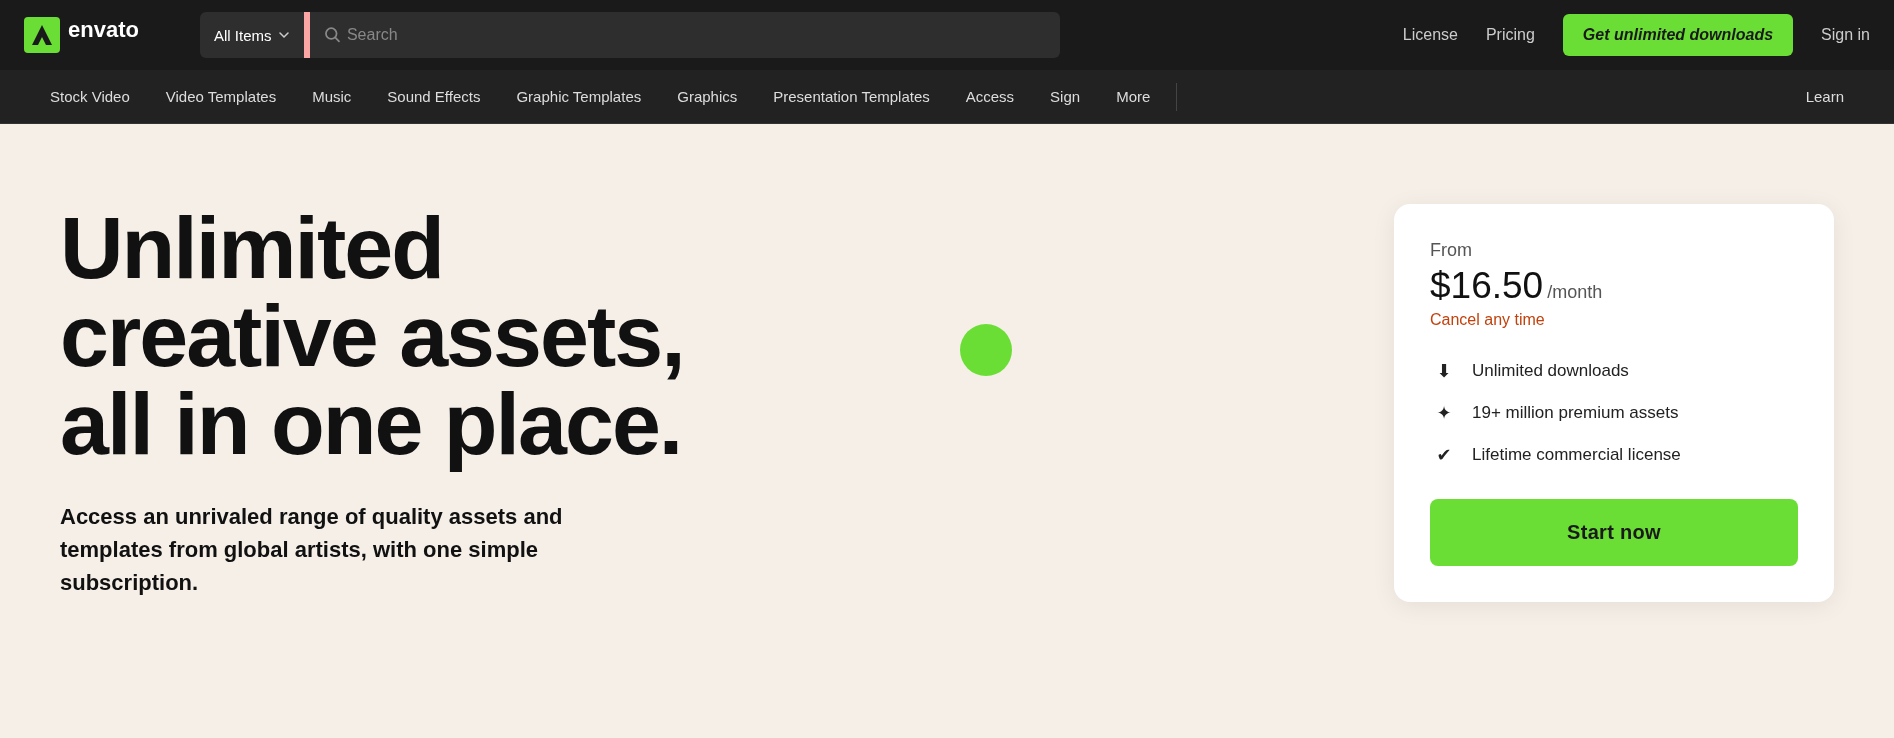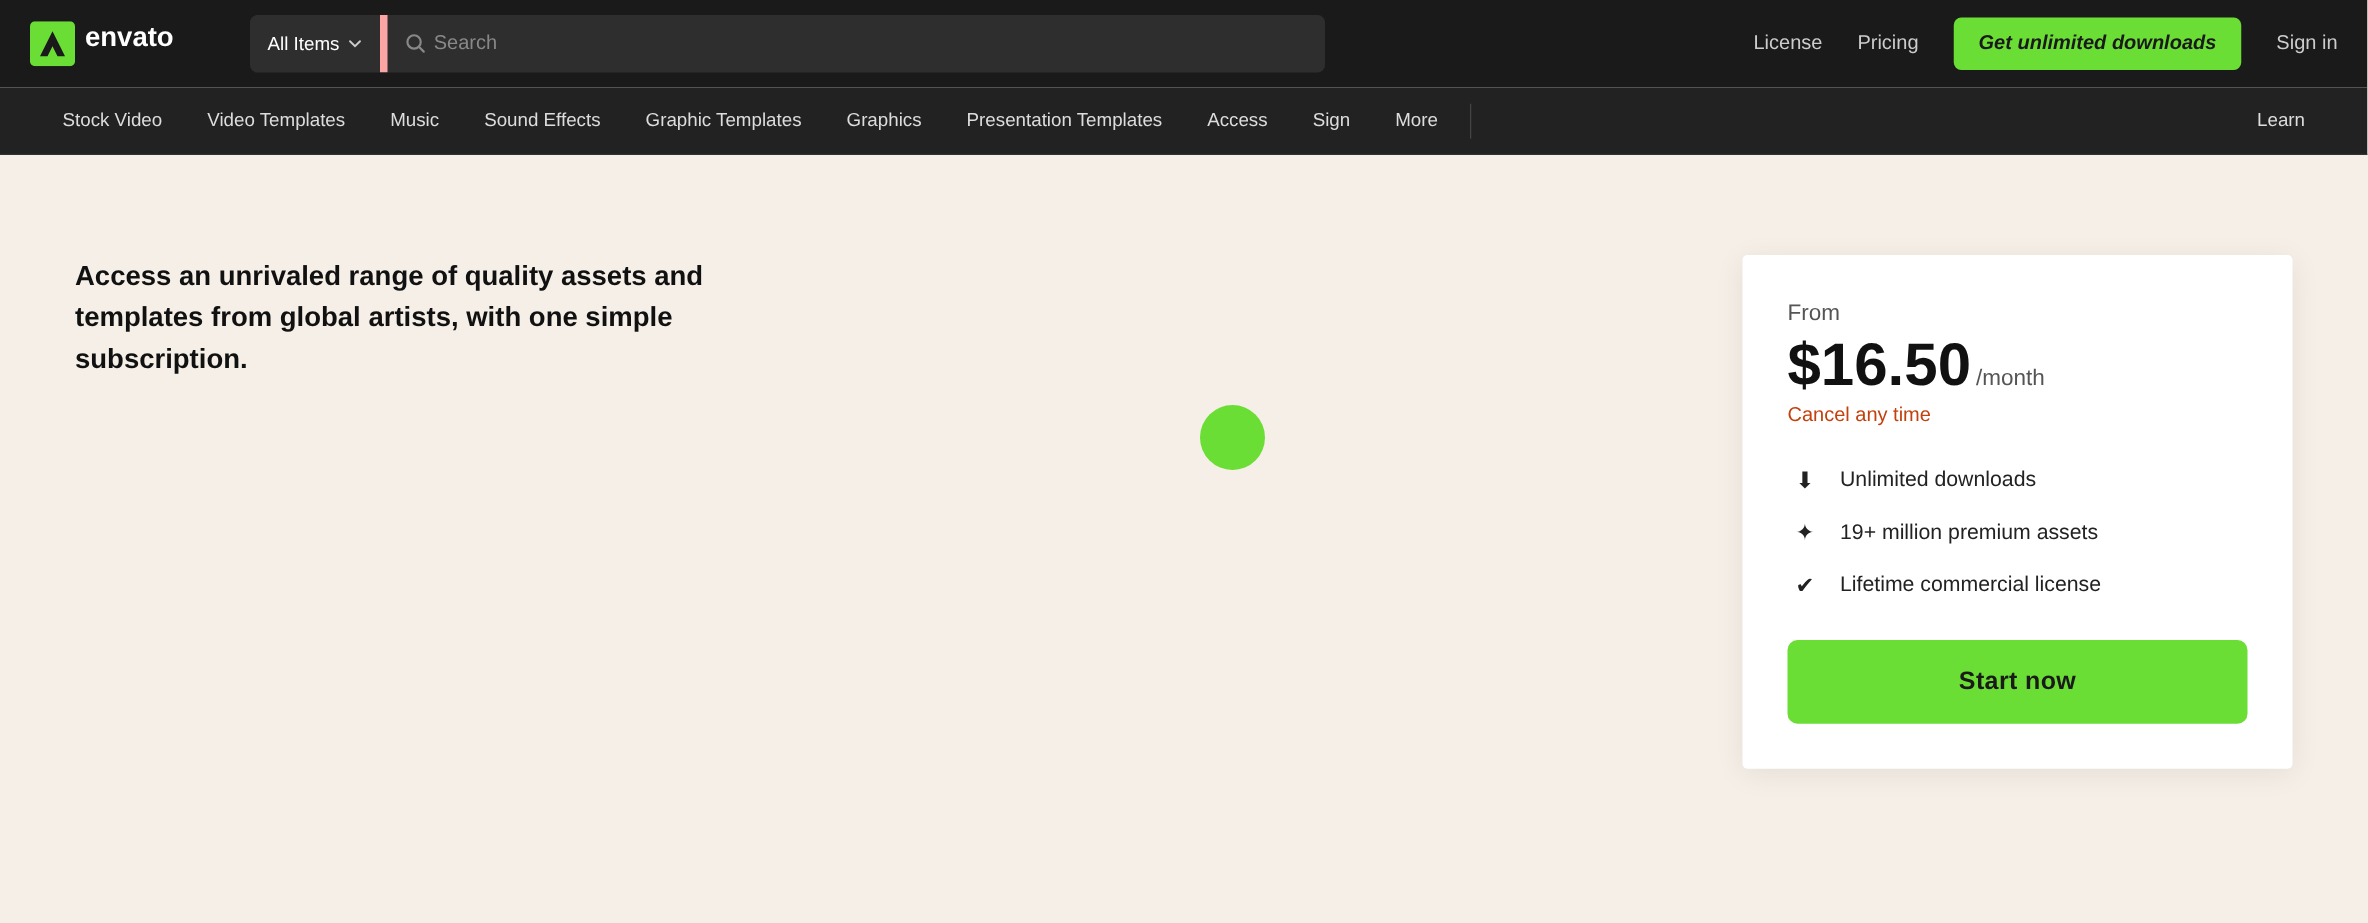--- a/index.html
+++ b/index.html
@@ -171,40 +171,40 @@
       width: 52px;
       height: 52px;
       background: #6bde35;
       border-radius: 50%;
       top: 200px;
       left: 960px;
     }
     .hero-right {
       width: 440px;
       background: #fff;
-      border-radius: 4px;
+      border-radius: 16px;
       padding: 36px 36px 36px 36px;
       box-shadow: 0 4px 24px rgba(0,0,0,0.07);
       margin-left: auto;
       margin-top: 20px;
     }
     .from-label {
       font-size: 18px;
       color: #555;
       margin-bottom: 4px;
     }
     .price-row {
       display: flex;
       align-items: baseline;
       gap: 4px;
       margin-bottom: 4px;
     }
     .price-amount {
-      font-size: 48px;
-      font-weight: 700;
+      font-size: 37px;
+      font-weight: 400;
       color: #111;
     }
     .price-period {
       font-size: 18px;
       color: #555;
       font-weight: 400;
     }
     .cancel-text {
       font-size: 16px;
       color: #c2410c;
@@ -293,20 +293,25 @@
   <span class="sec-nav-item">Presentation Templates</span>
   <span class="sec-nav-item">Access</span>
   <span class="sec-nav-item">Sign</span>
   <span class="sec-nav-item">More</span>
   <div class="sec-nav-divider"></div>
   <span class="sec-nav-learn">Learn</span>
 </nav>
 
 <section class="hero">
   <div class="hero-left">
+    <h1 class="hero-title">
+      <span>Unlimited</span><br>
+      <span>creative assets,</span><br>
+      <span>all in one place.</span>
+    </h1>
     <p class="hero-subtitle">Access an unrivaled range of quality assets and templates from global artists, with one simple subscription.</p>
   </div>
 
   <div class="green-dot"></div>
 
   <div class="hero-right">
     <p class="from-label">From</p>
     <div class="price-row">
       <span class="price-amount">$16.50</span>
       <span class="price-period">/month</span>

